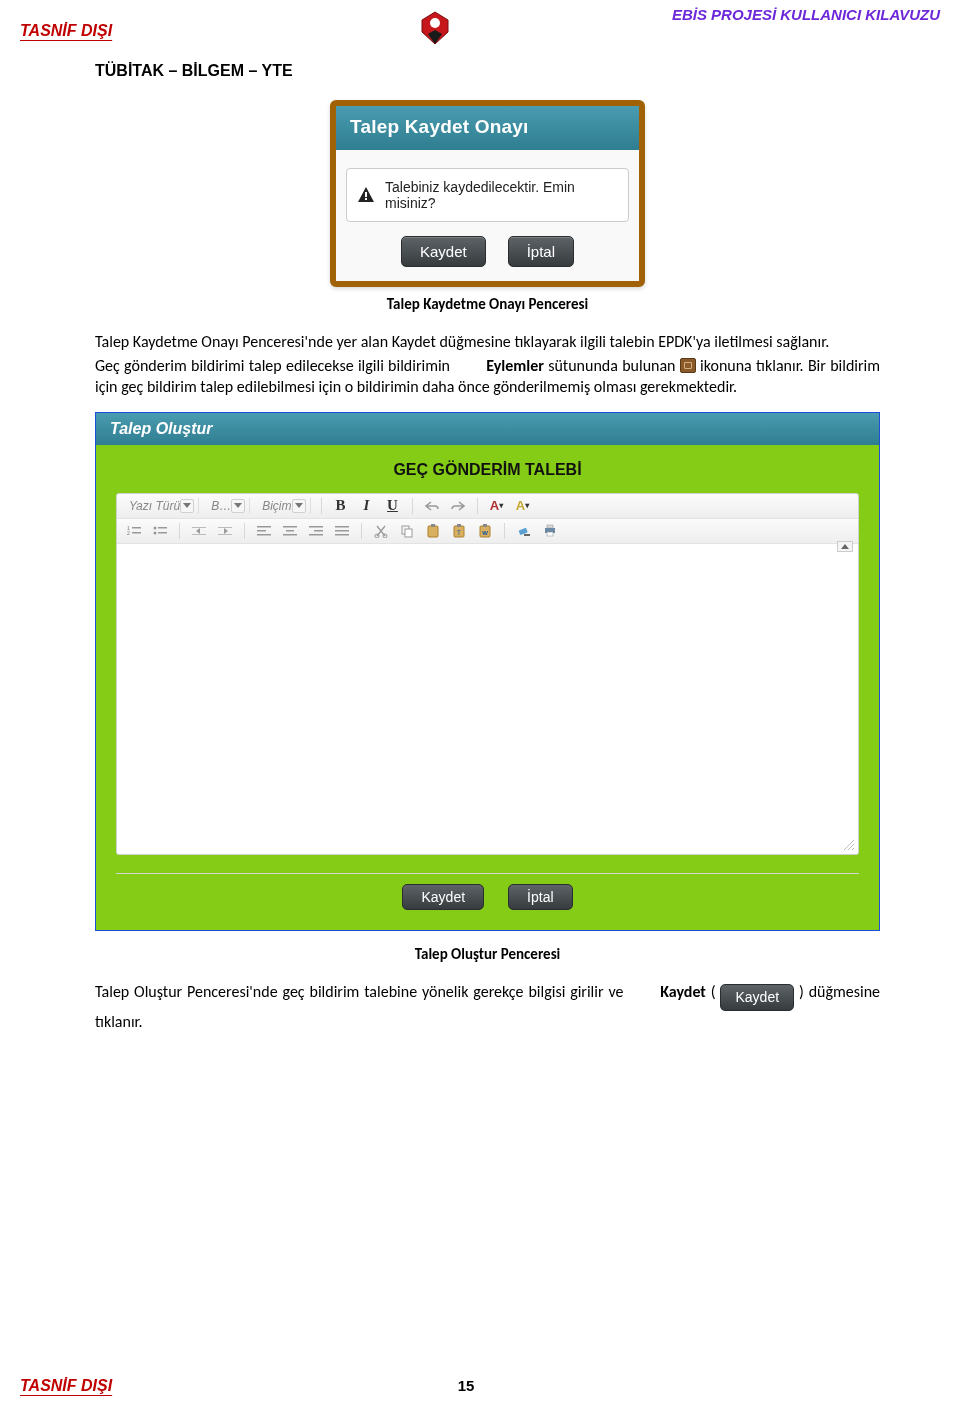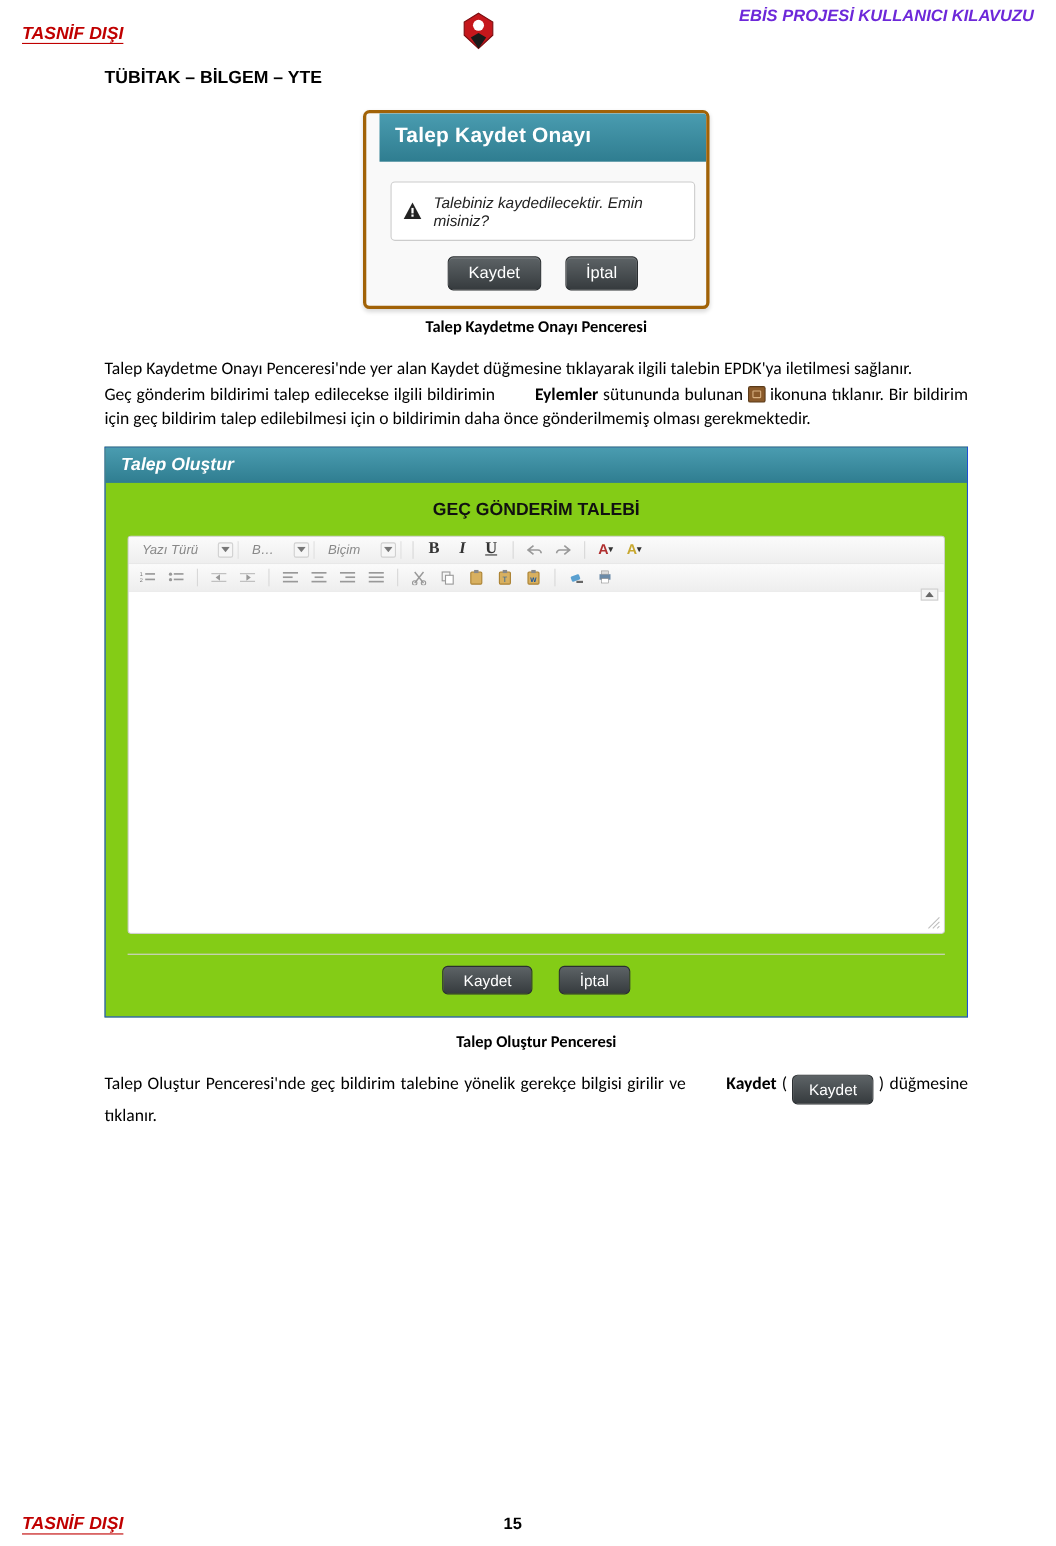--- a/index.html
+++ b/index.html
@@ -53,26 +53,25 @@
     font-size: 16px;
     margin-top: 50px;
     margin-bottom: 20px;
   }
   
   .dialog1-wrap {
     width: 315px;
     margin: 0 auto 6px auto;
   }
   .dialog1 {
-    border: 3px solid #a16207;
+    border: 6px solid #a16207;
     border-radius: 6px;
     background: #f9f9f9;
     box-shadow: 0 2px 4px rgba(0,0,0,0.15);
     overflow: hidden;
-    padding-left: 12px;
   }
   .dialog1-titlebar {
     background: linear-gradient(#4a9cb0, #2f7d90);
     color: #fff;
     padding: 10px 14px 12px 14px;
     font-weight: bold;
     font-size: 19px;
     font-family: Arial, sans-serif;
     letter-spacing: 0.2px;
   }
@@ -81,21 +80,20 @@
   }
   .dialog1-msgbox {
     margin: 8px 10px;
     border: 1px solid #ccc;
     border-radius: 4px;
     background: #fff;
     padding: 10px 10px;
     display: flex;
     align-items: center;
     gap: 10px;
-    font-style: italic;
   }
   .warn-icon {
     width: 18px;
     height: 18px;
     flex: 0 0 auto;
   }
   .dialog1-msg {
     font-size: 14px;
     color: #222;
     font-family: Arial, sans-serif;
@@ -206,21 +204,21 @@
     font-size: 12px;
     color: #888;
     font-style: italic;
   }
   .toolbar-row.second { font-style: normal; }
   .tb-sel {
     padding: 1px 4px;
     border-right: 1px solid #e0e0e0;
     display: flex;
     align-items: center;
-    gap: 18px;
+    gap: 0;
   }
   .tb-caret {
     width: 14px;
     height: 14px;
     border: 1px solid #d0d0d0;
     border-radius: 2px;
     background: #f6f6f6;
     display: inline-flex;
     align-items: center;
     justify-content: center;

